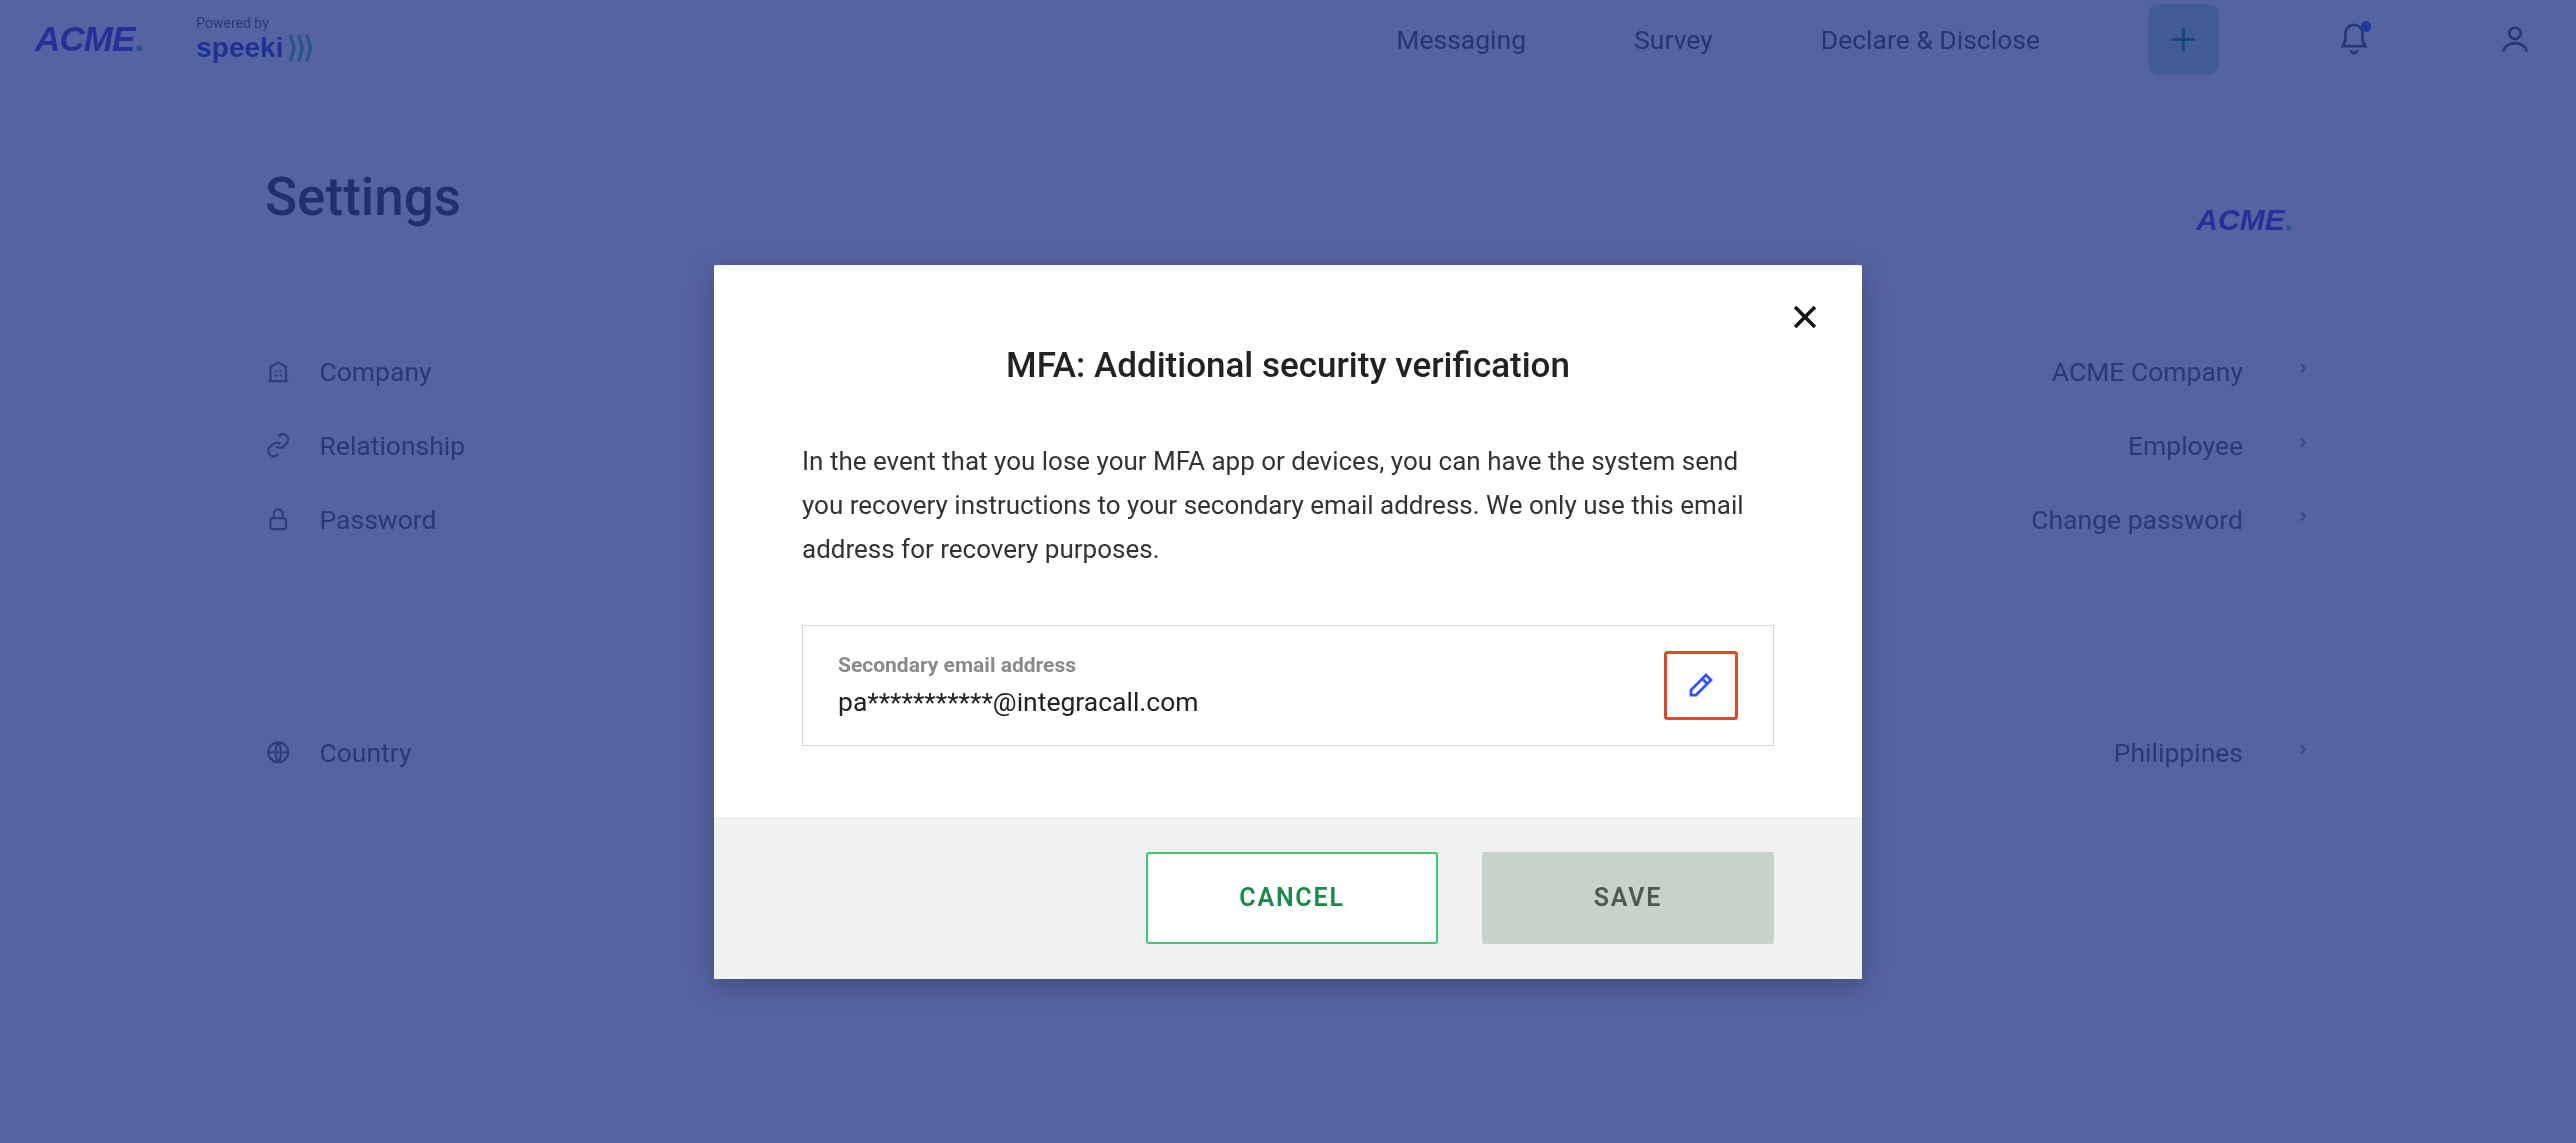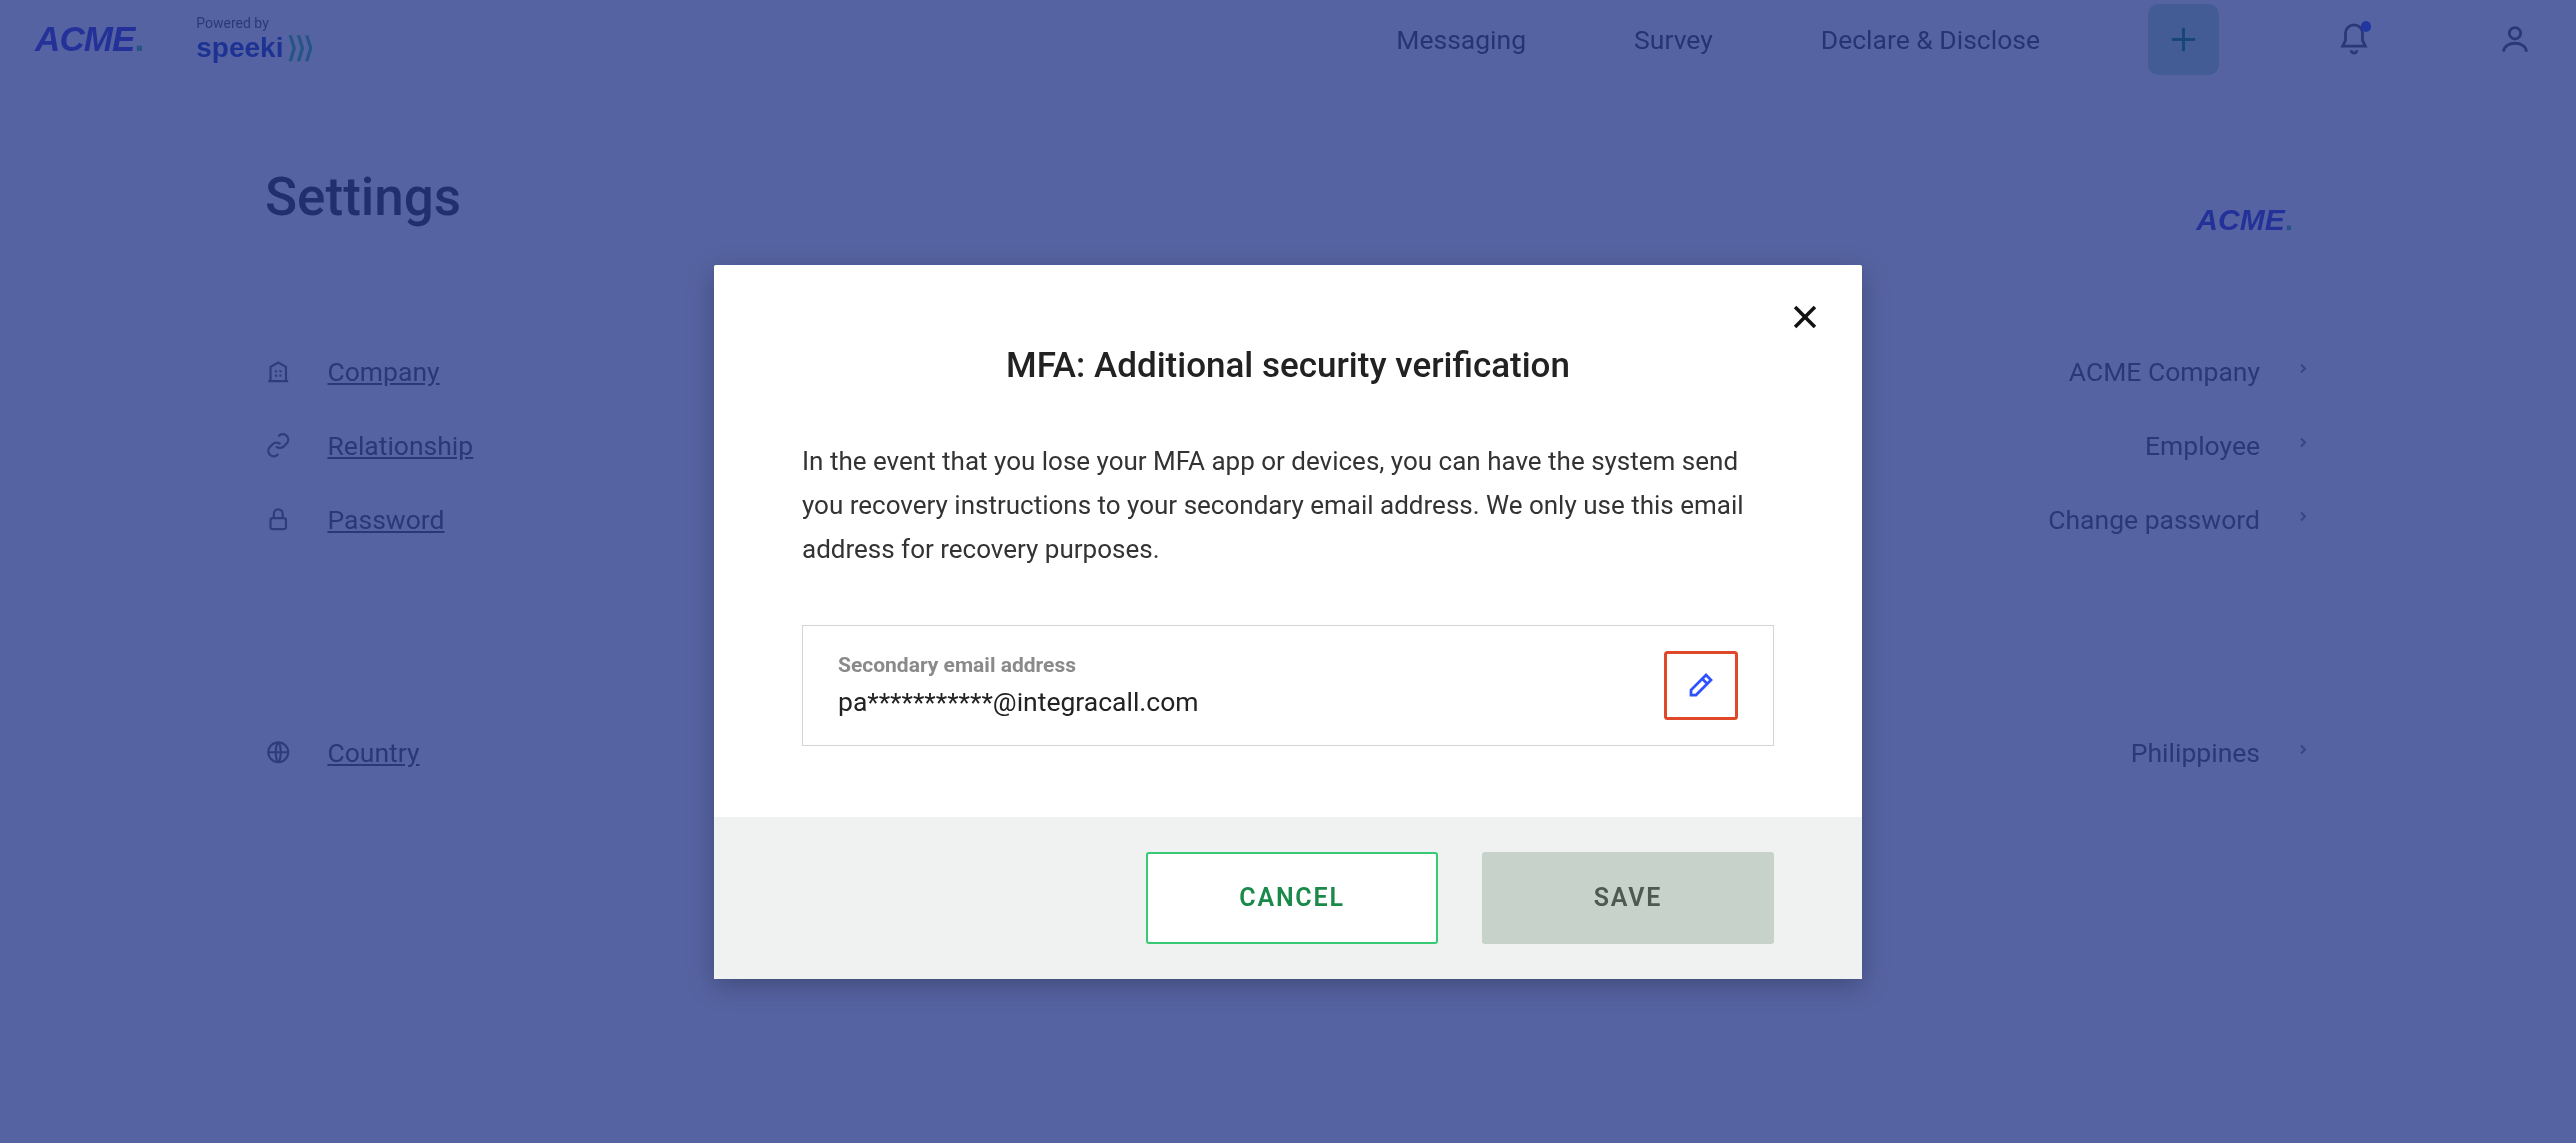--- a/index.html
+++ b/index.html
@@ -81,26 +81,26 @@
     margin-bottom:106px;
   }
   .settings-list{ display:flex; flex-direction:column; }
   .settings-row{
     display:flex;
     align-items:center;
     height:74px;
     cursor:pointer;
   }
   .settings-row .left{
-    display:flex; align-items:center; gap:36px;
-    font-size:26.5px; color:#545454;text-decoration:underline;
+    display:flex; align-items:center; gap:28px;
+    font-size:26.5px; color:#545454;
   }
   .settings-row .left svg{ width:26.5px;height:26.5px; stroke:#666; fill:none; stroke-width:2;}
   .settings-row .right{
-    margin-left:auto; display:flex; align-items:center; gap:35px;
+    margin-left:auto; display:flex; align-items:center; gap:52px;
     font-size:26.5px; color:#545454;
   }
   .section-gap{ height:159px; }
   .mini-acme{
     position:absolute;
     right:283px;
     top:203px;
     font-family:Arial,sans-serif;
     font-weight:900;
     font-style:italic;

